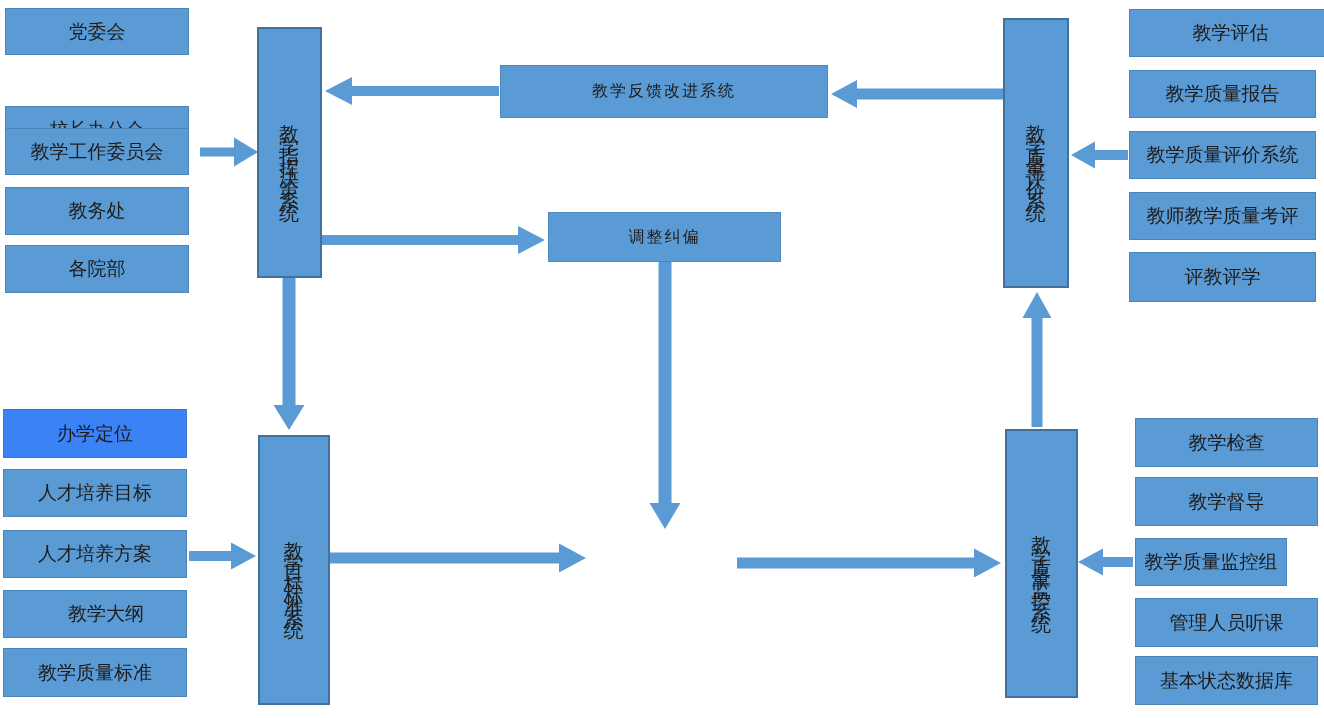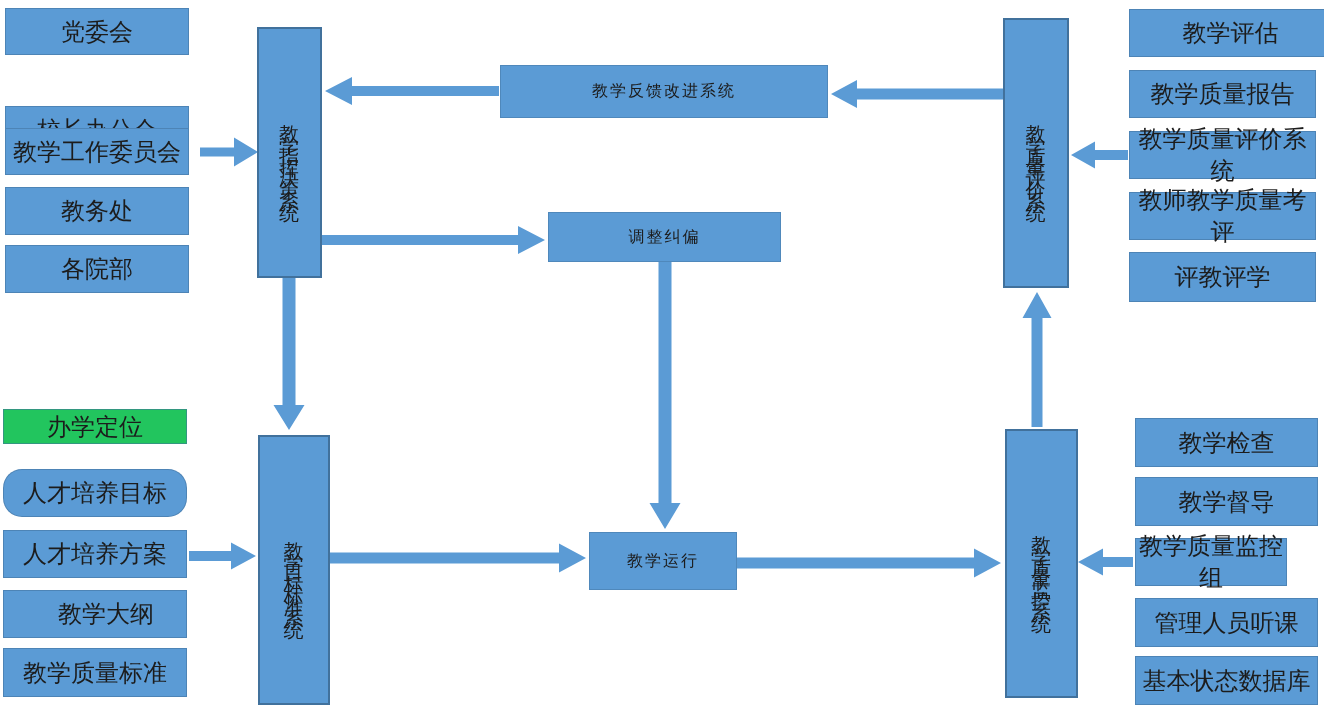--- a/index.html
+++ b/index.html
@@ -14,21 +14,21 @@
   #arrow-layer{position:absolute;left:0;top:0;width:1324px;height:718px;}
   .node{
     position:absolute;
     display:flex;align-items:center;justify-content:center;
     box-sizing:border-box;
     text-align:center;
     color:#1c1c1c;
   }
   .node .label{display:block;}
   .item{
-    font-size:24px;
+    font-size:19px;
     border:1px solid rgba(65,113,156,0.55);
   }
   .process{
     font-size:16px;
     letter-spacing:2px;
     border:1px solid rgba(65,113,156,0.45);
   }
   .system{
     font-size:20px;
     border:2px solid #41719c;
@@ -93,40 +93,37 @@
     </div>
     <div class="node item" style="left: 1129px; top: 131px; width: 187px; height: 48px; background: rgb(91, 155, 213);">
       <span class="label">教学质量评价系统</span>
     </div>
     <div class="node item" style="left: 1129px; top: 192px; width: 187px; height: 48px; background: rgb(91, 155, 213);">
       <span class="label">教师教学质量考评</span>
     </div>
     <div class="node item" style="left: 1129px; top: 252px; width: 187px; height: 50px; background: rgb(91, 155, 213); align-items: center;">
       <span class="label">评教评学</span>
     </div>
-    <div class="node item" style="left: 3px; top: 409px; width: 184px; height: 35px; background: #22c55e; text-align: center;">
+    <div class="node item" style="left: 3px; top: 409px; width: 184px; height: 49px; background: #3b82f6; text-align: center;">
       <span class="label">办学定位</span>
     </div>
-    <div class="node item" style="left: 3px; top: 469px; width: 184px; height: 48px; background: rgb(91, 155, 213); border-radius: 19px;">
+    <div class="node item" style="left: 3px; top: 469px; width: 184px; height: 48px; background: rgb(91, 155, 213);">
       <span class="label">人才培养目标</span>
     </div>
     <div class="node item" style="left: 3px; top: 530px; width: 184px; height: 48px; background: rgb(91, 155, 213);">
       <span class="label">人才培养方案</span>
     </div>
     <div class="node item" style="left: 3px; top: 590px; width: 184px; height: 48px; background: rgb(91, 155, 213); padding-left: 22px;">
       <span class="label">教学大纲</span>
     </div>
     <div class="node item" style="left: 3px; top: 648px; width: 184px; height: 49px; background: rgb(91, 155, 213);">
       <span class="label">教学质量标准</span>
     </div>
     <div class="node system" style="left: 258px; top: 435px; width: 72px; height: 270px; background: rgb(91, 155, 213);">
       <span class="label">教学目标标准系统</span>
-    </div>
-    <div class="node process" style="left: 589px; top: 532px; width: 148px; height: 58px; background: rgb(91, 155, 213);">
-      <span class="label">教学运行</span>
     </div>
     <div class="node system" style="left: 1005px; top: 429px; width: 73px; height: 269px; background: rgb(91, 155, 213);">
       <span class="label">教学质量监控系统</span>
     </div>
     <div class="node item" style="left: 1135px; top: 418px; width: 183px; height: 49px; background: rgb(91, 155, 213);">
       <span class="label">教学检查</span>
     </div>
     <div class="node item" style="left: 1135px; top: 477px; width: 183px; height: 49px; background: rgb(91, 155, 213);">
       <span class="label">教学督导</span>
     </div>

